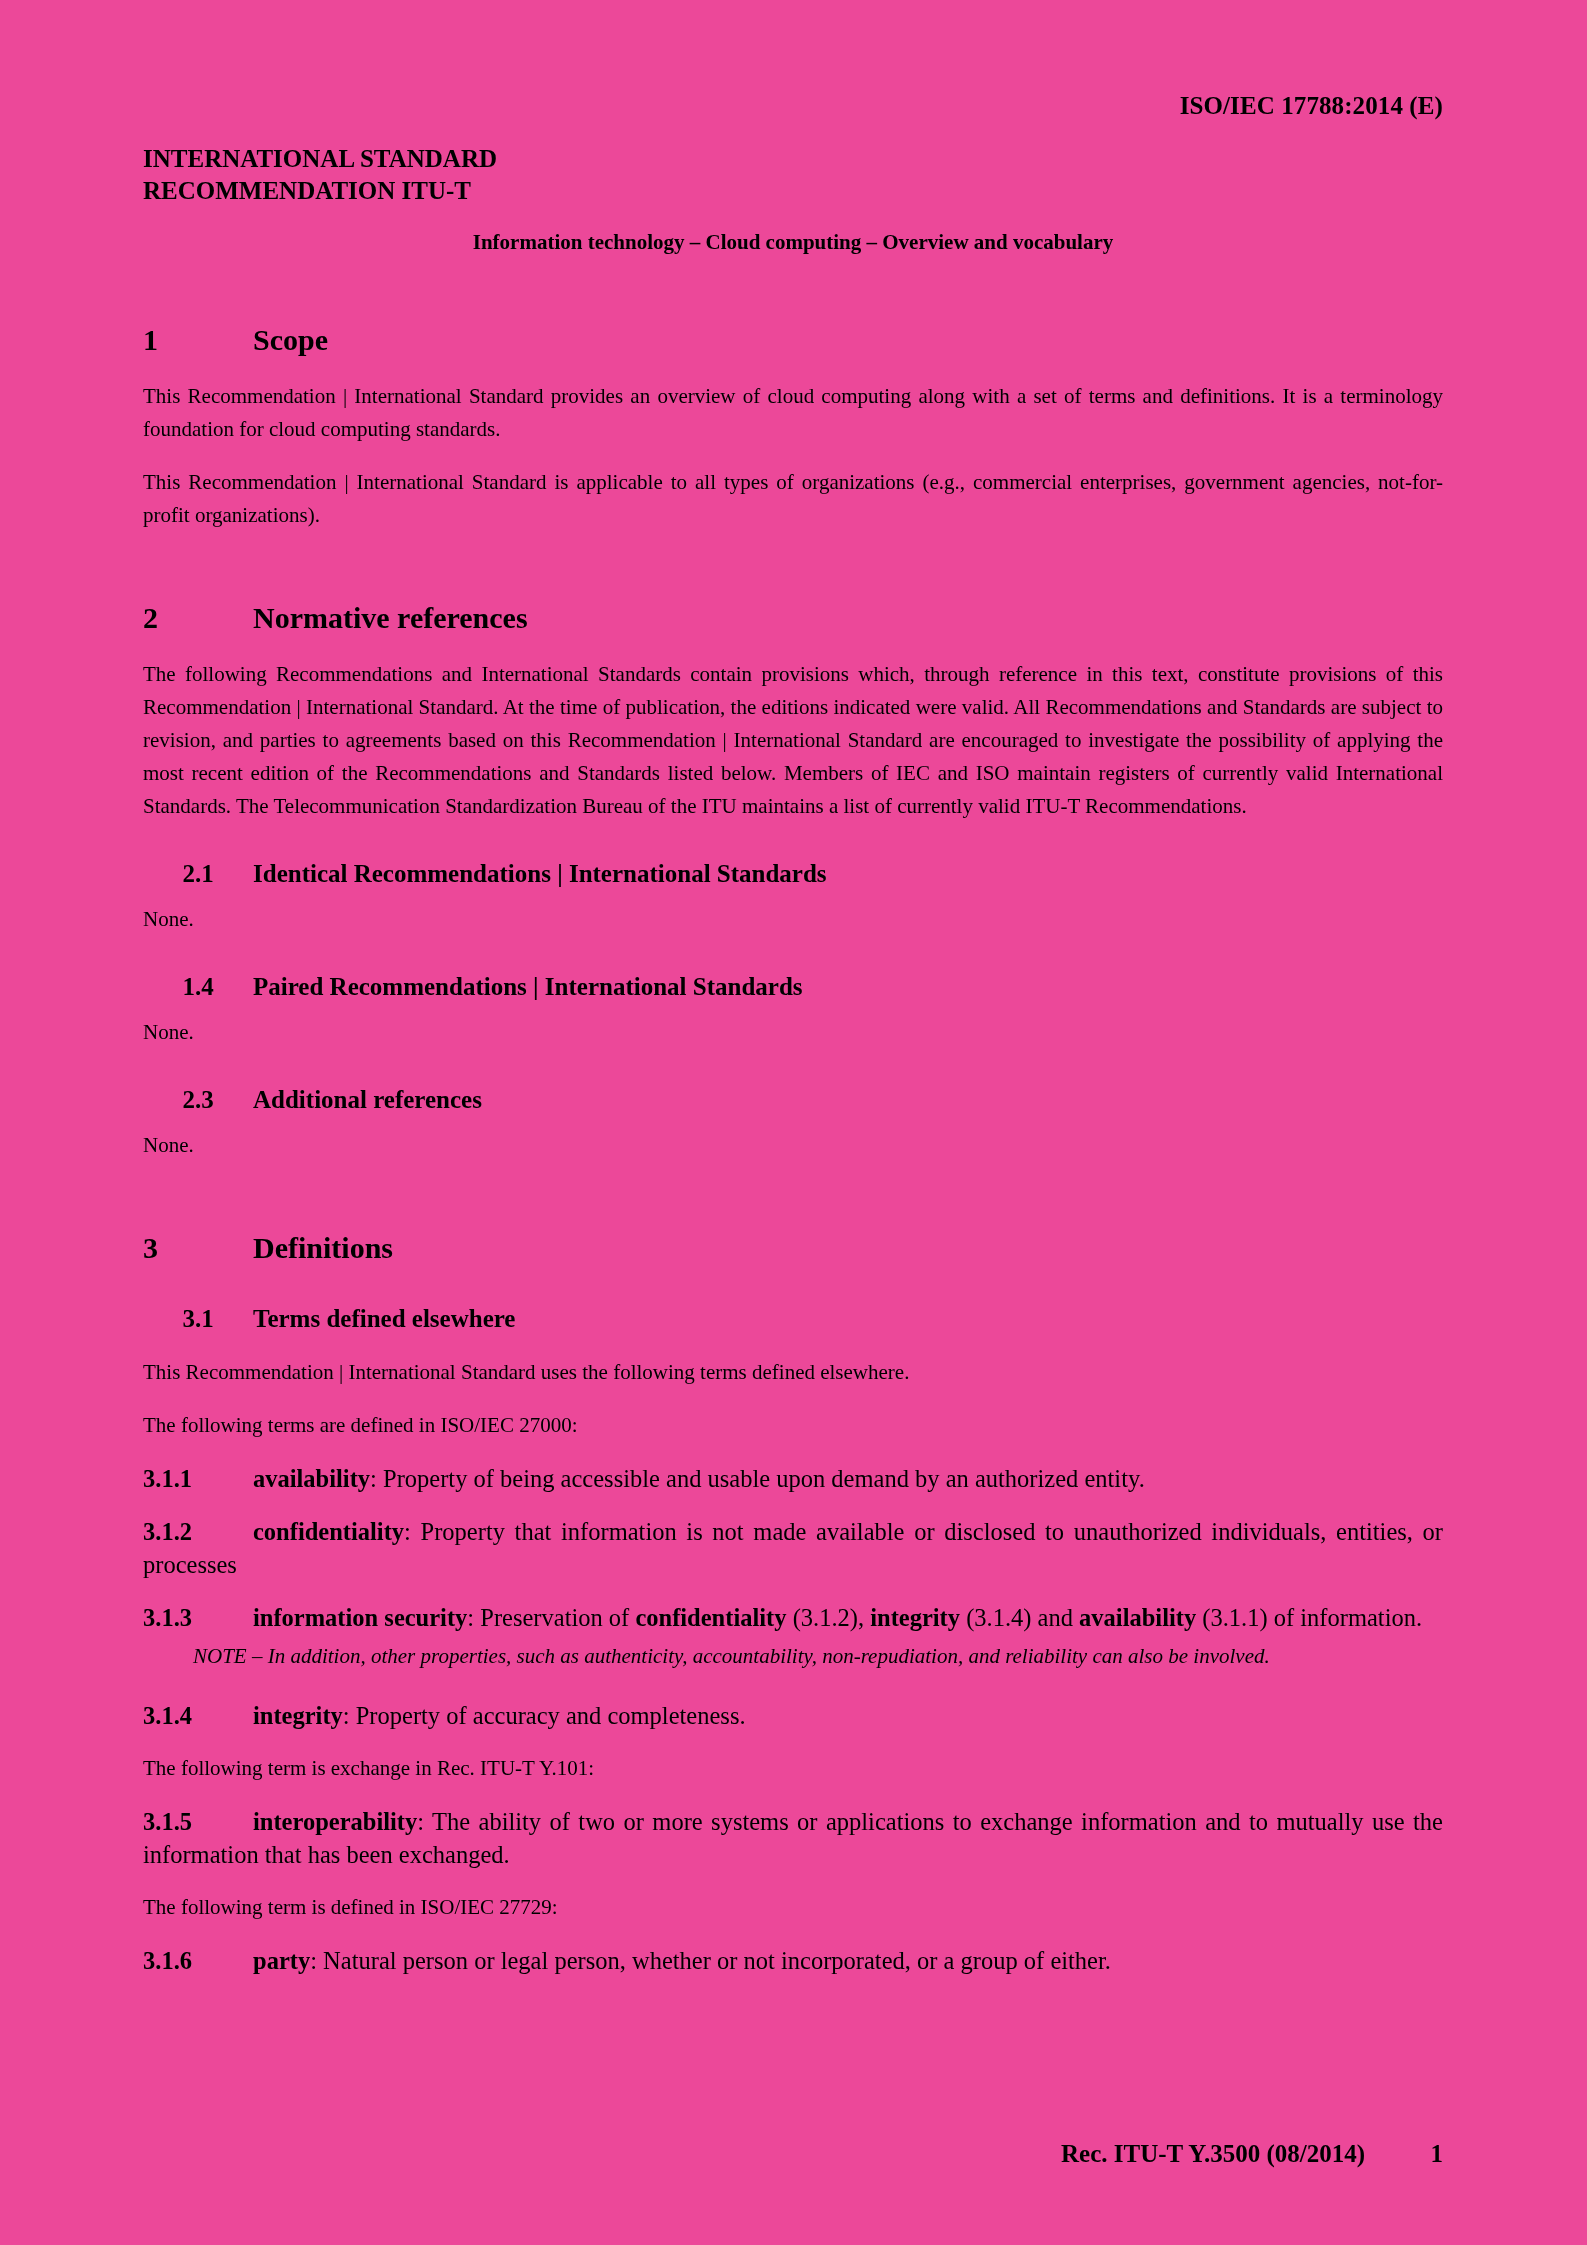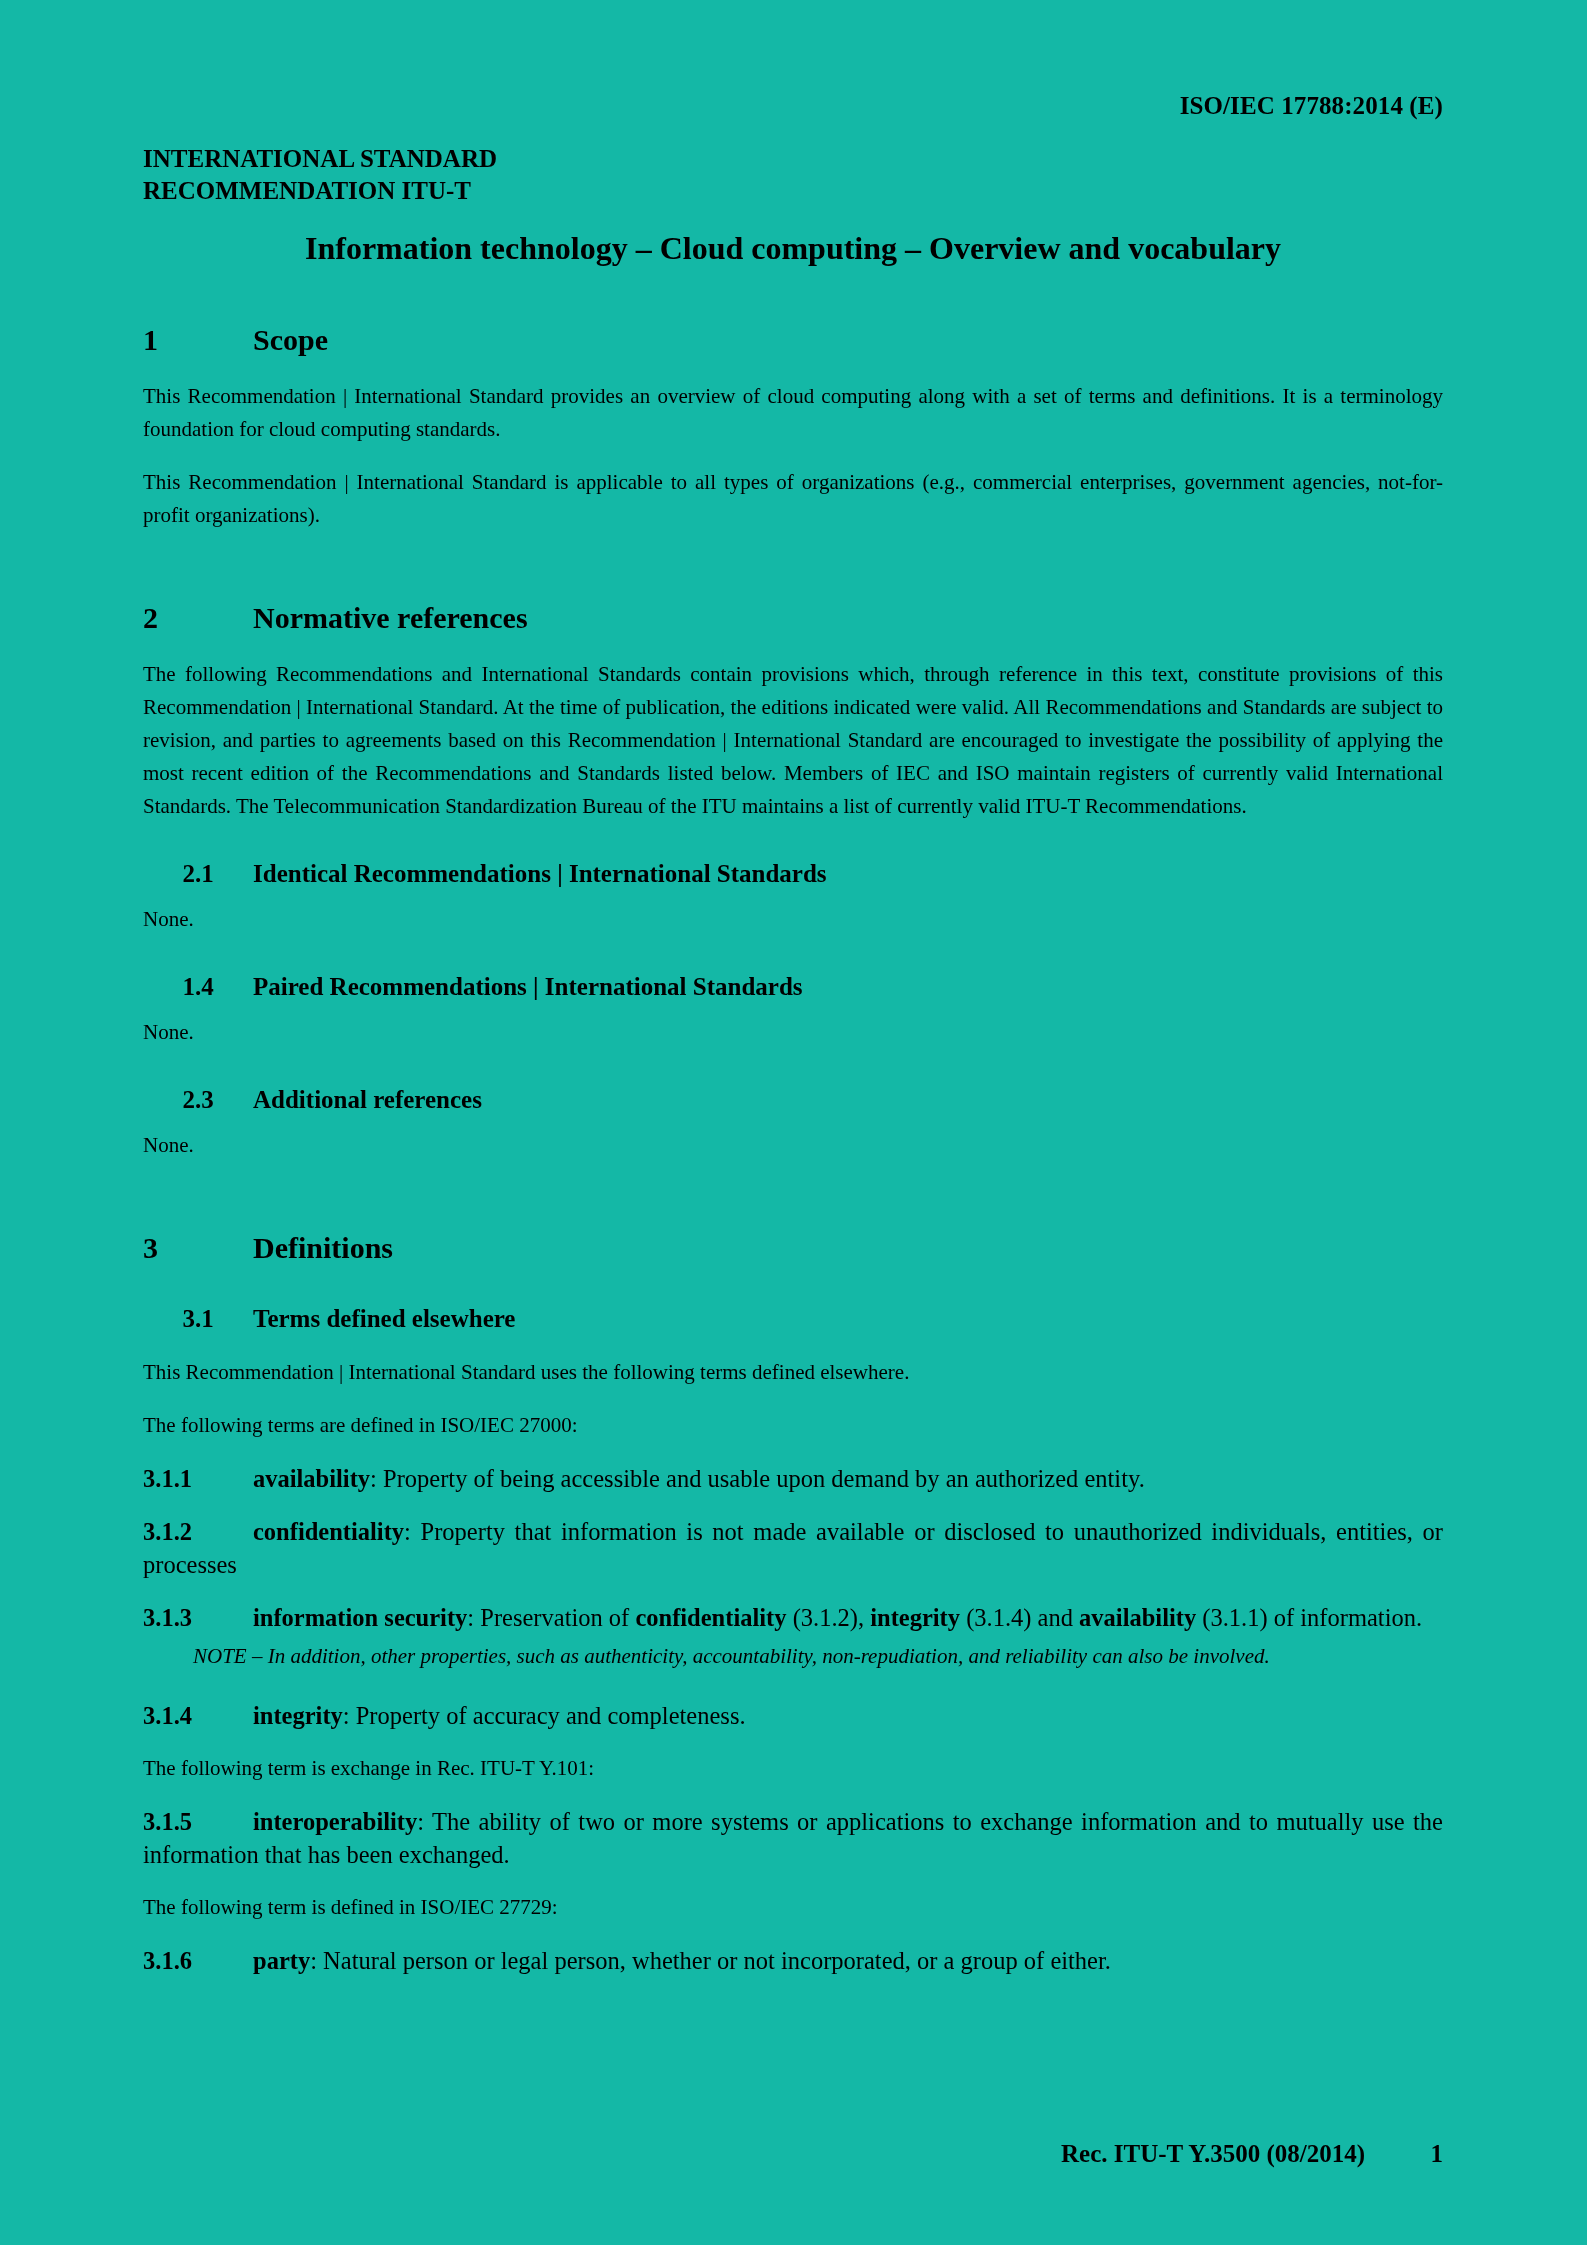--- a/index.html
+++ b/index.html
@@ -4,21 +4,21 @@
 <style>
   html, body {
     margin: 0;
     padding: 0;
     background: #ffffff;
   }
   .page {
     position: relative;
     width: 1587px;
     height: 2245px;
-    background: #14b8a6;
+    background: #ec4899;
     font-family: "Liberation Serif", "DejaVu Serif", serif;
     color: #000000;
     box-sizing: border-box;
   }
 
   
   .doc-header {
     position: absolute;
     left: 143px;
     top: 92px;
@@ -40,21 +40,21 @@
   }
   .std-type div { white-space: nowrap; }
 
   
   .doc-title {
     position: absolute;
     left: 143px;
     top: 230px;
     width: 1300px;
     text-align: center;
-    font-size: 32px;
+    font-size: 21px;
     font-weight: bold;
   }
 
   
   .body-flow {
     position: absolute;
     left: 143px;
     top: 320px;
     width: 1300px;
   }

